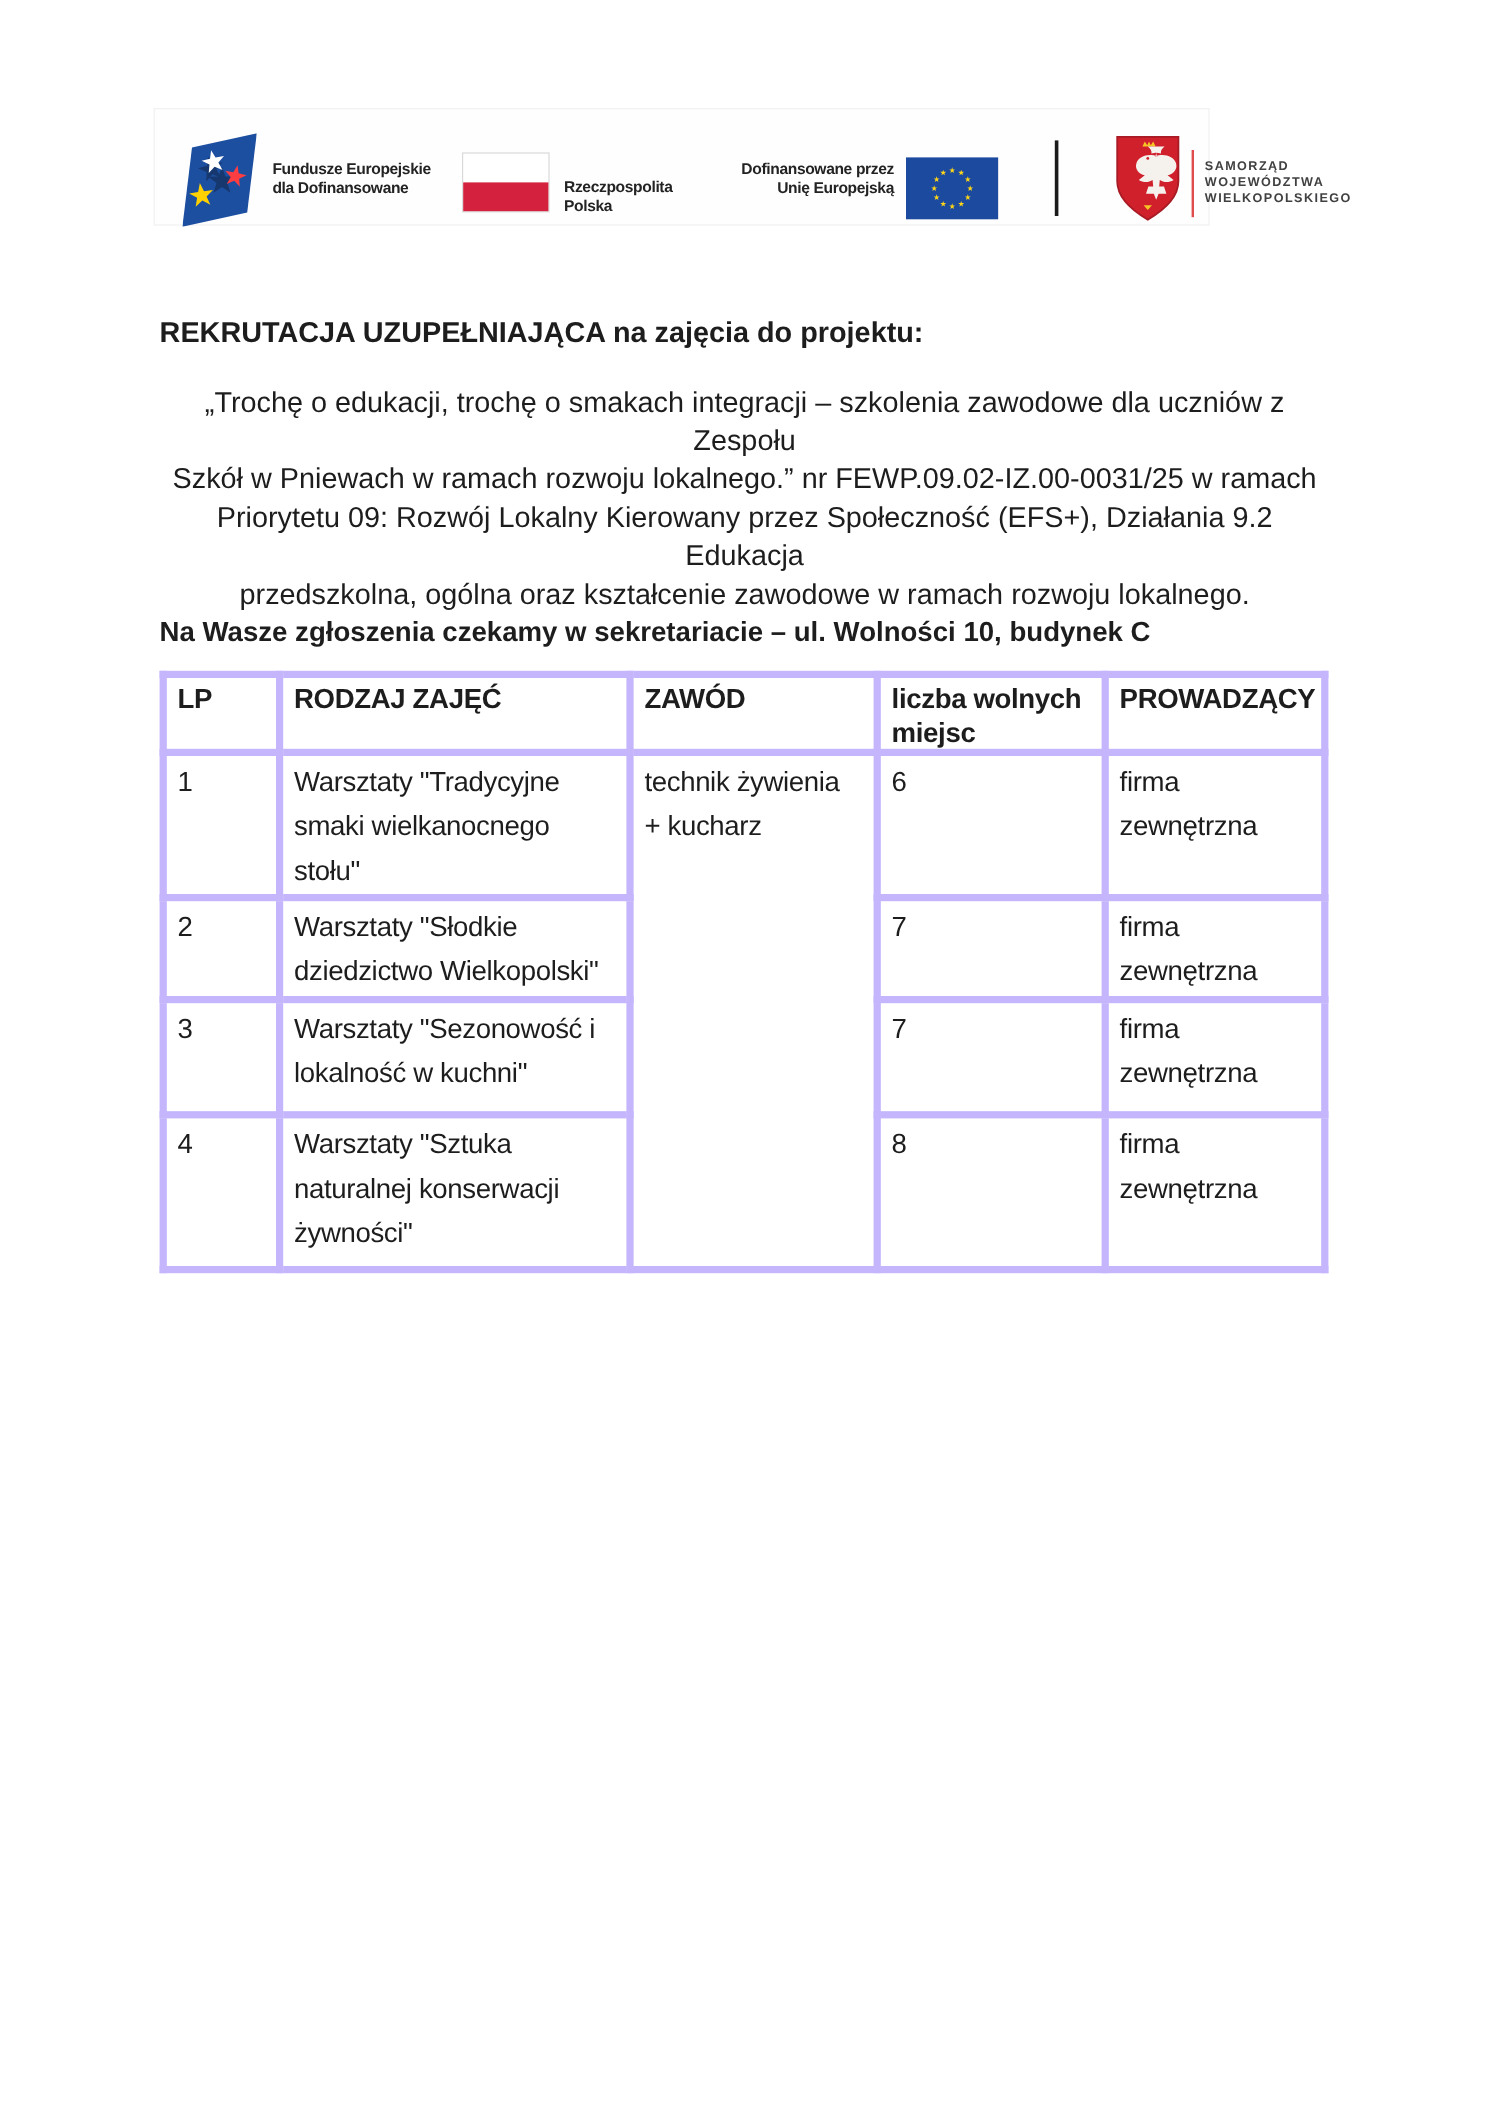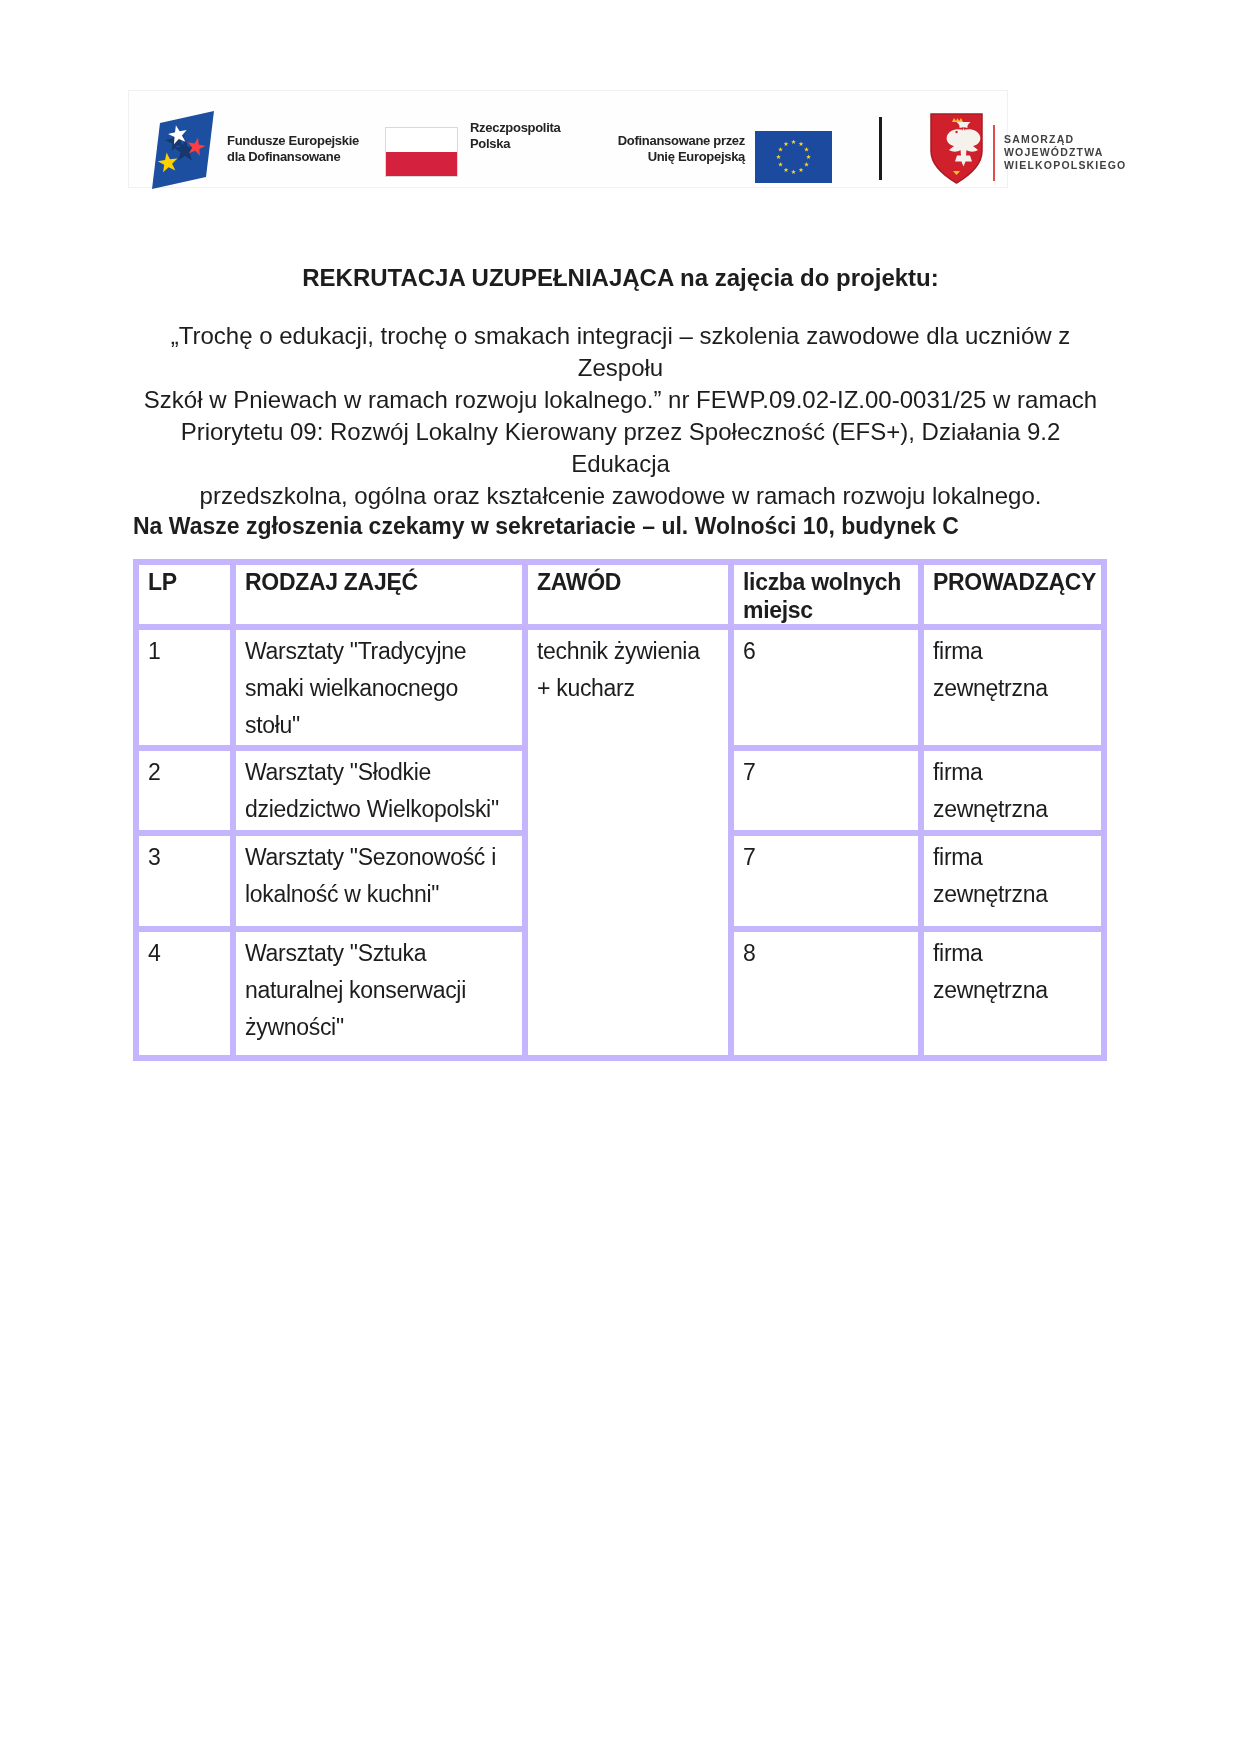--- a/index.html
+++ b/index.html
@@ -6,30 +6,30 @@
   .page{
     position:relative;width:1241px;height:1286px;background:#ffffff;
     font-family:Liberation Sans, sans-serif;color:#1d1d1d;overflow:hidden;
   }
   
   .logo-strip{position:absolute;left:128px;top:90px;width:878px;height:96px;border:1px solid #f1f1f1;background:#fefefe;}
   .fe-logo-icon{position:absolute;left:152px;top:111px;}
   .fe-text{position:absolute;left:227px;top:133px;font-size:13px;font-weight:bold;line-height:16px;letter-spacing:-0.3px;color:#232323;}
   .pl-flag{position:absolute;left:385px;top:127px;width:73px;height:50px;box-sizing:border-box;border:1px solid #d9d9d9;background:#fff;}
   .pl-flag .red{position:absolute;left:0;bottom:0;width:100%;height:50%;background:#d4213d;}
-  .pl-text{position:absolute;left:470px;top:120px;font-size:13px;font-weight:bold;line-height:16px;letter-spacing:-0.3px;color:#232323;}
+  .pl-text{position:absolute;left:470px;top:148px;font-size:13px;font-weight:bold;line-height:16px;letter-spacing:-0.3px;color:#232323;}
   .eu-text{position:absolute;left:560px;top:133px;width:185px;text-align:right;font-size:13px;font-weight:bold;line-height:16px;letter-spacing:-0.3px;color:#232323;}
   .eu-flag{position:absolute;left:755px;top:131px;}
   .divider{position:absolute;left:879px;top:117px;width:3px;height:63px;background:#1a1a1a;}
   .herb-icon{position:absolute;left:928px;top:111px;}
   .herb-sep{position:absolute;left:993px;top:125px;width:2px;height:56px;background:#e04b4b;}
   .herb-text{position:absolute;left:1004px;top:133px;font-size:10.5px;font-weight:bold;line-height:13px;letter-spacing:1.2px;color:#414042;}
   
   .content{position:absolute;left:133px;width:975px;}
-  .doc-title{top:262px;text-align:center;font-size:24px;font-weight:bold;line-height:32px;}
+  .doc-title{top:262px;font-size:24px;font-weight:bold;line-height:32px;}
   .doc-par{top:320px;text-align:center;font-size:24px;line-height:32px;white-space:pre-line;}
   .doc-bold1{top:461px;text-align:center;font-size:23px;font-weight:bold;line-height:32px;}
   .doc-bold2{top:510px;text-align:left;font-size:23px;font-weight:bold;line-height:32px;}
   
   .tbl-wrap{position:absolute;left:133px;top:559px;}
   table.rec{border-collapse:collapse;table-layout:fixed;width:968px;font-size:23px;letter-spacing:-0.3px;}
   table.rec th,table.rec td{border:6px solid #c4b5fd;vertical-align:top;text-align:left;padding:3px 9px 0 9px;box-sizing:border-box;overflow:hidden;}
   table.rec th{font-weight:bold;line-height:28px;}
   table.rec td{line-height:37px;white-space:pre-line;}
   

